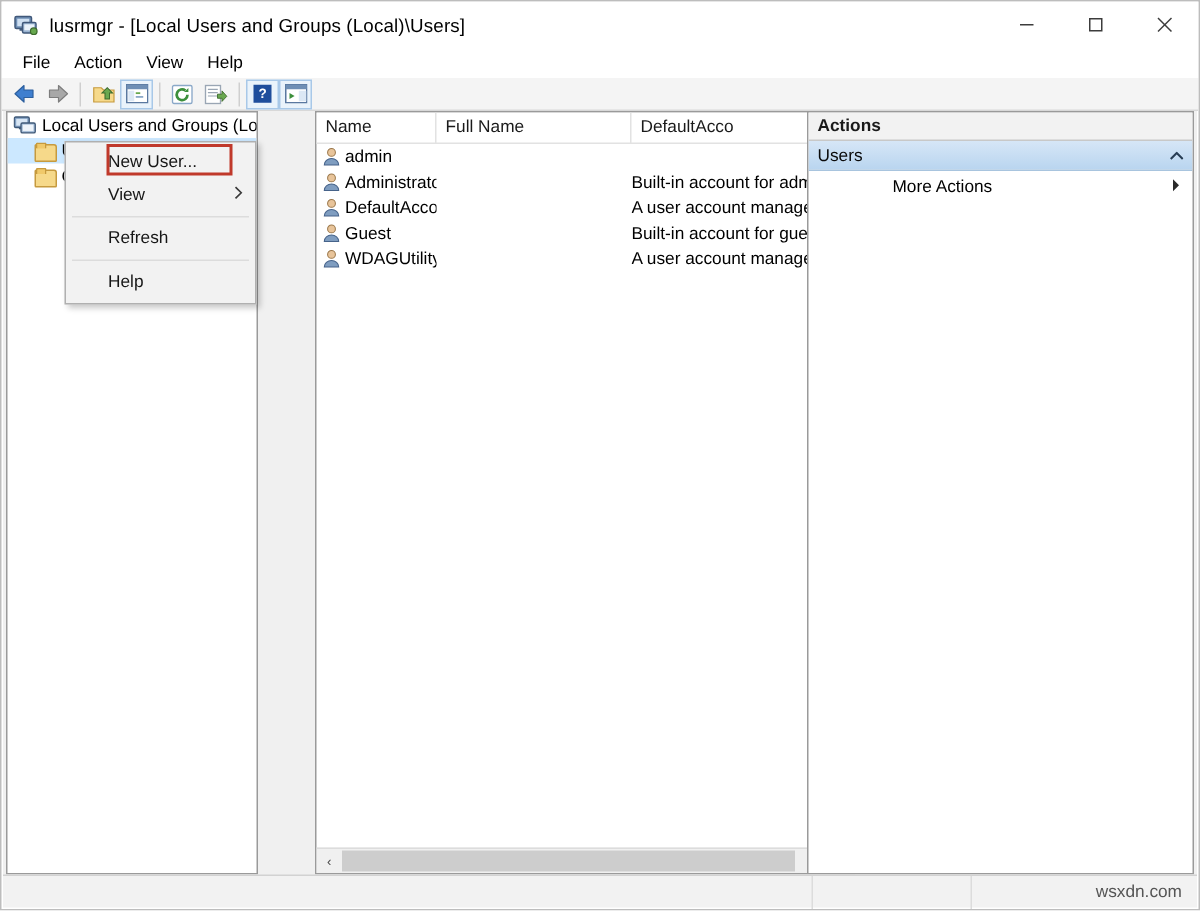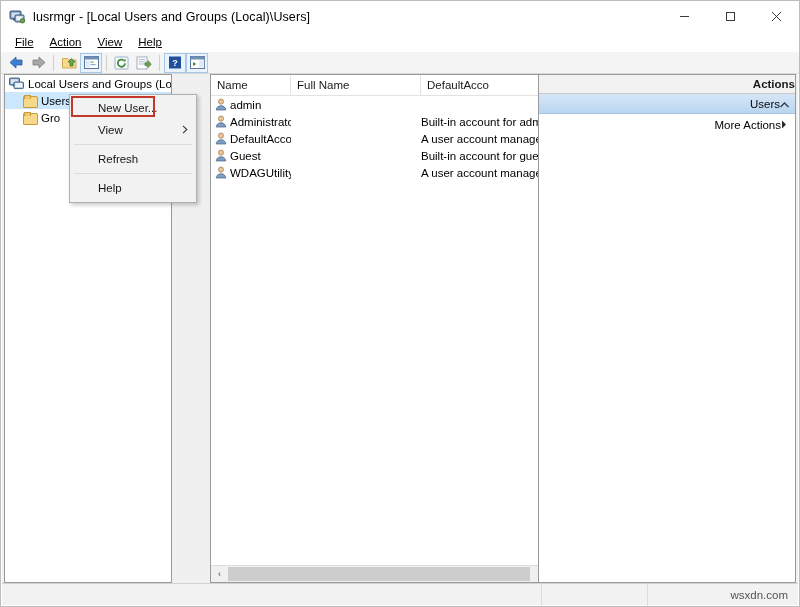--- a/index.html
+++ b/index.html
@@ -57,21 +57,20 @@
     position: absolute; left: 0; top: 31px;
     width: 798px; height: 20px;
     background: #ffffff;
     display: flex; align-items: center;
     padding-left: 6px;
   }
   .menubar .mi {
     font-size: 11.5px; color: #000000;
     padding: 2px 8px 3px 8px;
     white-space: nowrap;
-    text-decoration: underline;
   }
 
   
   .toolbar {
     position: absolute; left: 0; top: 51px;
     width: 798px; height: 22px;
     background: #f4f4f4;
     border-bottom: 1px solid #d8d8d8;
     display: flex; align-items: center;
     padding-left: 4px;
@@ -165,21 +164,20 @@
     width: 302px; height: 14px; background: #cdcdcd;
   }
 
   
   .actions-pane {
     position: absolute; left: 536px; top: 0px;
     width: 258px; height: 509px;
     background: #ffffff;
     border: 1px solid #9a9a9a;
     overflow: hidden;
-    text-align: right;
   }
   .actions-title {
     height: 19px; line-height: 19px;
     padding-left: 6px;
     font-size: 11.5px; font-weight: bold; color: #1a1a1a;
     background: #f2f2f2;
     border-bottom: 1px solid #c8c8c8;
   }
   .actions-group {
     height: 20px;
@@ -193,21 +191,21 @@
   .action-item {
     height: 21px; display: flex; align-items: center;
     padding-left: 28px; padding-right: 8px;
     font-size: 11.5px; color: #000;
   }
   .action-item .ai-label { flex: 1; padding-left: 28px; }
 
   
   .ctxmenu {
     position: absolute;
-    left: 68px; top: 93px;
+    left: 42px; top: 93px;
     width: 128px;
     background: #f2f2f2;
     border: 1px solid #b0b0b0;
     box-shadow: 2px 2px 4px rgba(0,0,0,0.22);
     z-index: 50;
     padding: 2px 0 3px 0;
   }
   .ctx-item {
     height: 22px;
     display: flex; align-items: center;

